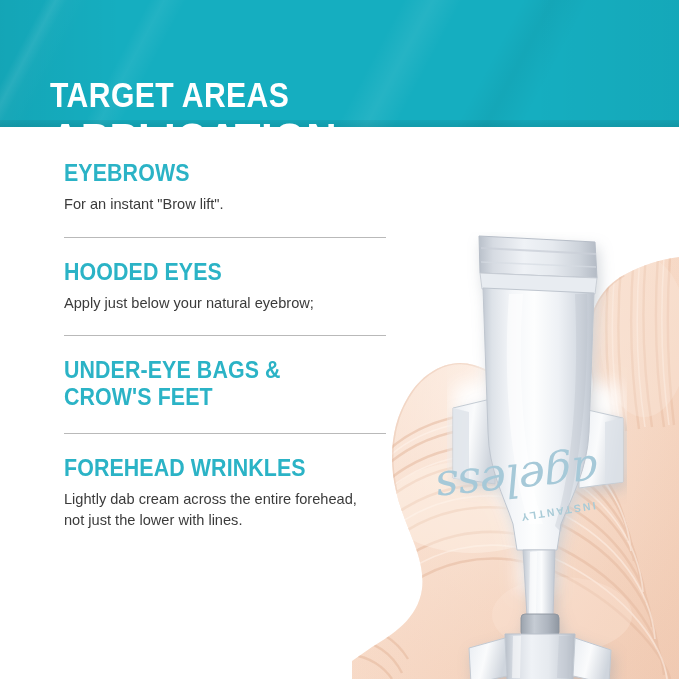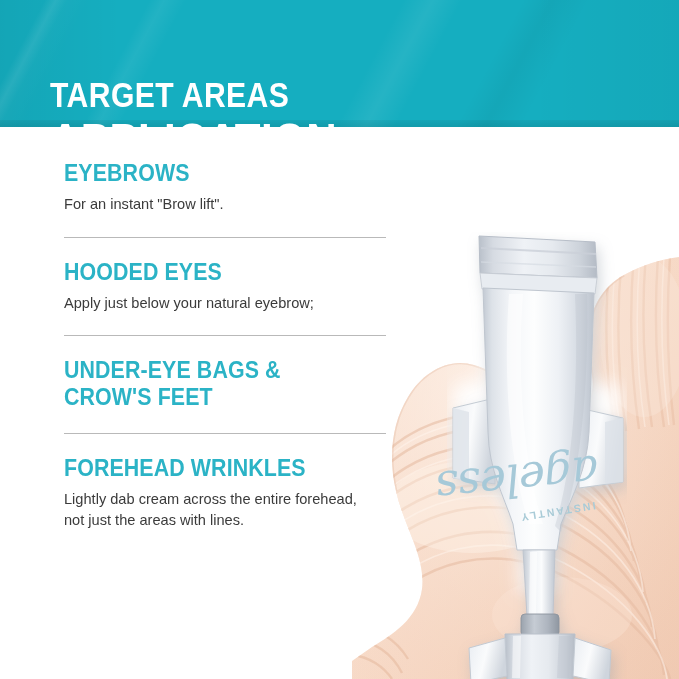--- a/index.html
+++ b/index.html
@@ -327,18 +327,18 @@
       <div class="sec-head">CROW'S FEET</div>
     </div>
     <div class="sp-a"></div>
     <div class="divider"></div>
     <div class="sp-b"></div>
 
     <div class="section">
       <div class="sec-head">FOREHEAD WRINKLES</div>
       <div class="sec-body">
         <div>Lightly dab cream across the entire forehead,</div>
-        <div>not just the areas with lines.</div>
+        <div>not just the lower with lines.</div>
       </div>
     </div>
   </div>
 
 </div>
 
 </body></html>

